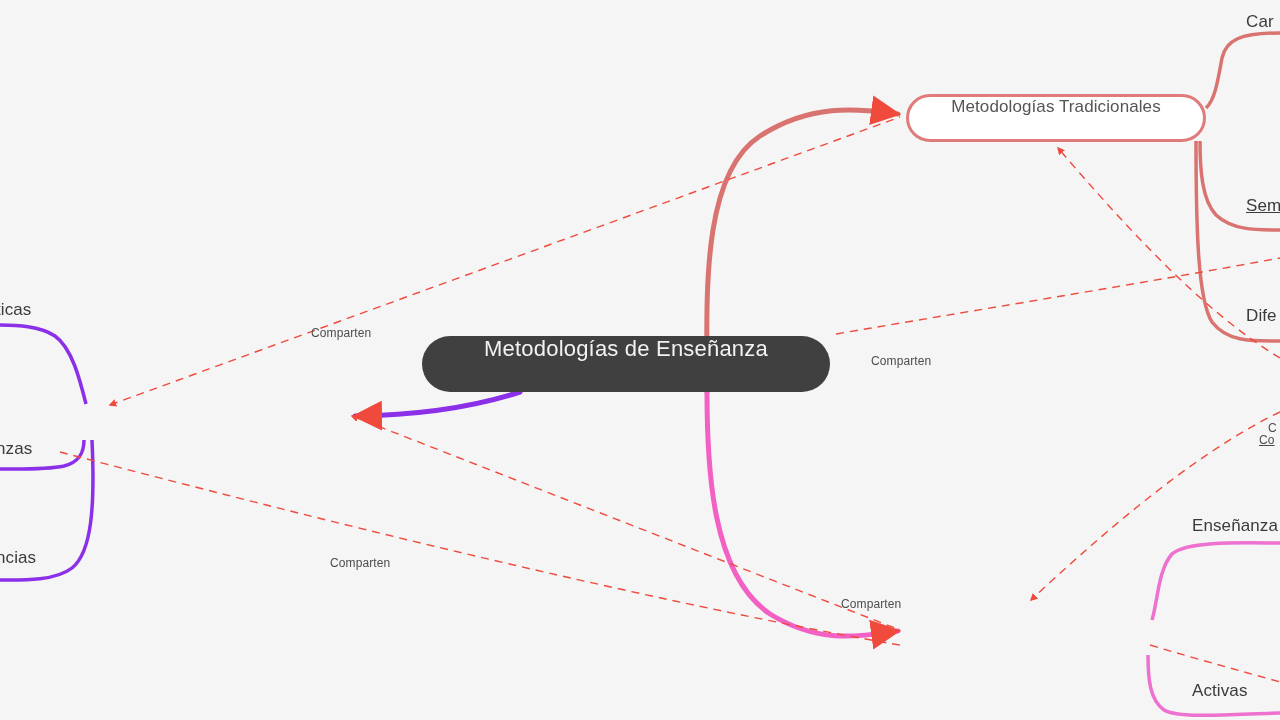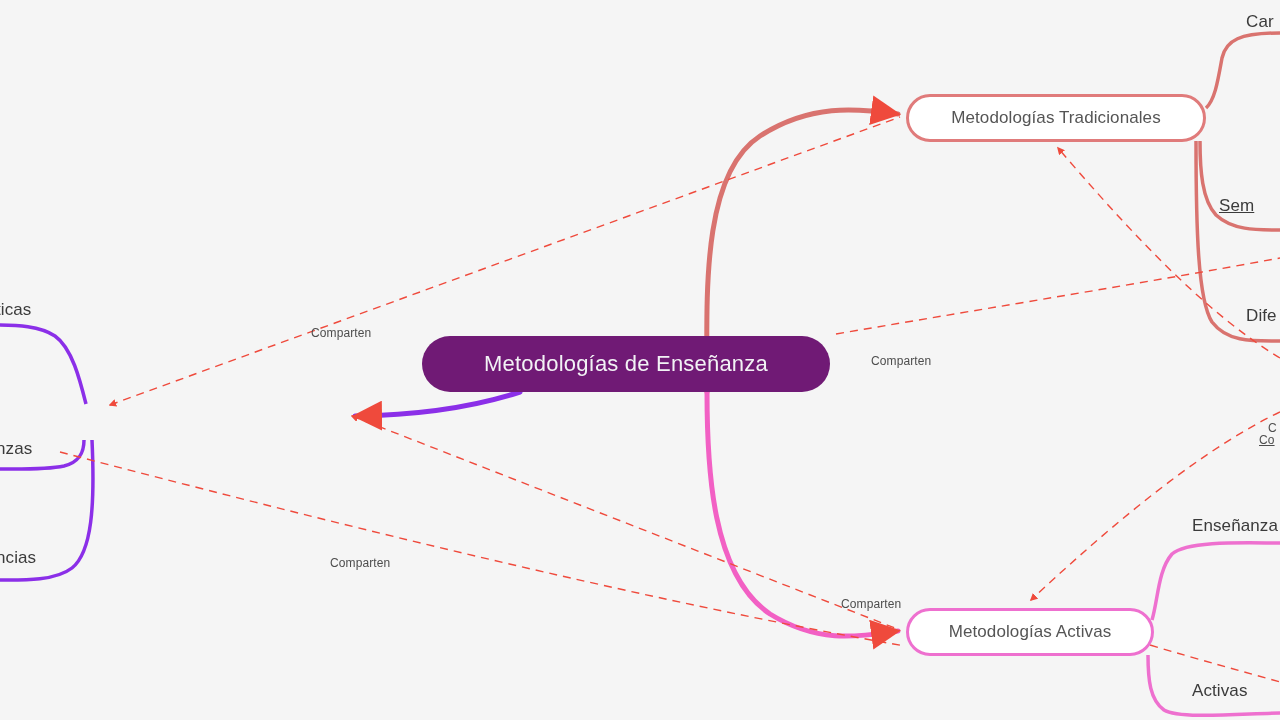--- a/index.html
+++ b/index.html
@@ -21,31 +21,30 @@
     position: absolute;
     left: 0;
     top: 0;
     width: 1280px;
     height: 720px;
   }
   .node {
     position: absolute;
     box-sizing: border-box;
     display: flex;
-    align-items: center;
     justify-content: center;
     background: #ffffff;
     border-radius: 26px;
     white-space: nowrap;
     color: #555555;
     font-size: 17px;
     letter-spacing: 0.1px;
   }
   .node-root {
-    background: #701a75;
+    background: #404040;
     color: #f2f2f5;
     border: none;
     font-size: 22px;
     border-radius: 30px;
     letter-spacing: 0.2px;
   }
   .node-traditional {
     border: 3.5px solid #e07b7b;
   }
   .node-virtual {
@@ -119,26 +118,23 @@
 
   <div class="node node-root" style="left:422px; top:336px; width:408px; height:56px;">
     <span>Metodologías de Enseñanza</span>
   </div>
 
   <div class="node node-traditional" style="left:906px; top:94px; width:300px; height:48px;">
     <span>Metodologías Tradicionales</span>
   </div>
 
 
-  <div class="node node-active" style="left:906px; top:608px; width:248px; height:48px;">
-    <span>Metodologías Activas</span>
-  </div>
 
   <div class="leaf-label" style="left:1246px; top:12px;">Car</div>
-  <div class="leaf-label" style="left:1219px; top:196px;text-decoration:underline;">Sem</div>
+  <div class="leaf-label" style="left:1246px; top:196px;text-decoration:underline;">Sem</div>
   <div class="leaf-label" style="left:1246px; top:306px;">Dife</div>
 
   <div class="leaf-label" style="left:-4px; top:300px;">ticas</div>
   <div class="leaf-label" style="left:-4px; top:439px;">nzas</div>
   <div class="leaf-label" style="left:-4px; top:548px;">ncias</div>
 
   <div class="leaf-label" style="left:1192px; top:516px;">Enseñanza</div>
   <div class="leaf-label" style="left:1192px; top:681px;">Activas</div>
 
   <div class="edge-label" style="left:311px; top:286px;">Comparten</div>

